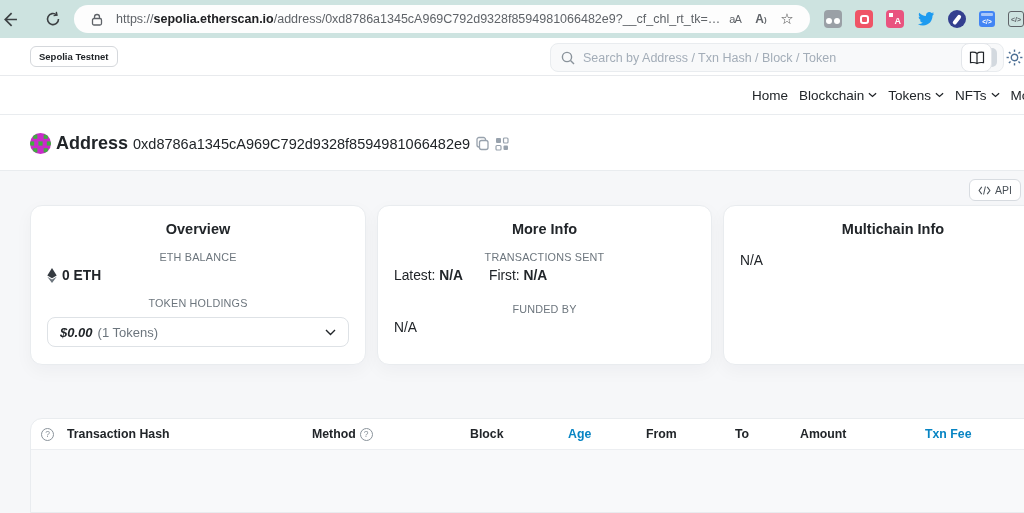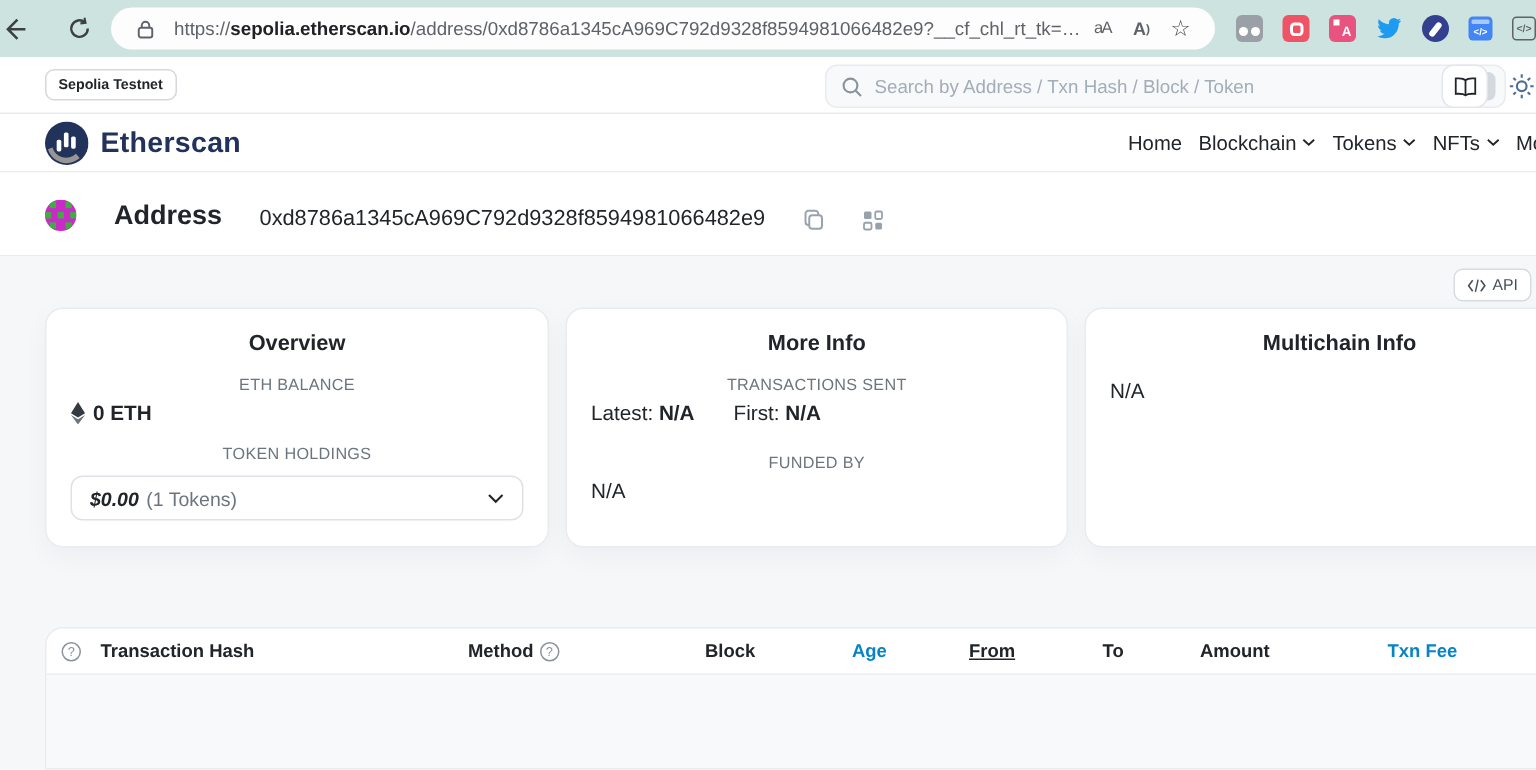--- a/index.html
+++ b/index.html
@@ -60,21 +60,21 @@
   .navbar { position:absolute; top:76px; left:0; width:1024px; height:39px; background:#fff;
     border-bottom:1px solid #e9ecef; }
   .brand { position:absolute; left:30px; top:5px; display:flex; align-items:center; gap:8px; }
   .brand-text { font-size:19px; font-weight:700; color:#21325b; letter-spacing:0.2px; }
   .main-nav { position:absolute; left:752px; top:0; height:38px; display:flex; align-items:center; gap:11px; white-space:nowrap; }
   .nav-item { font-size:13.5px; color:#212529; display:flex; align-items:center; gap:4px; }
 
   
   .hero { position:absolute; top:115px; left:0; width:1024px; height:56px; background:#fff;
     border-bottom:1px solid #e9ecef; }
-  .addr-row { position:absolute; left:30px; top:18px; display:flex; align-items:flex-end; gap:25px; }
+  .addr-row { position:absolute; left:30px; top:18px; display:flex; align-items:center; gap:5px; }
   .addr-type { font-size:18px; font-weight:700; color:#212529; }
   .addr-val { font-size:14.5px; color:#212529; }
   .mini-ico { display:flex; align-items:center; }
 
   
   .content { position:absolute; top:171px; left:0; width:1024px; height:342px; background:#f6f7f9; }
   .api-btn { position:absolute; right:3px; top:8px; background:#fff; border:1px solid #d8dce1;
     border-radius:6px; padding:4px 8px; font-size:10.5px; color:#495057; display:flex;
     align-items:center; gap:4px; font-weight:400; }
 
@@ -102,21 +102,21 @@
   .tab.idle { background:#e9ecef; color:#212529; }
 
   
   .tbl-card { position:absolute; left:30px; top:247px; width:1040px; height:95px; background:#fff;
     border:1px solid #e9ecef; border-radius:12px 12px 0 0; overflow:hidden; }
   .tbl-head { display:flex; align-items:center; height:30px; padding-left:10px;
     font-size:12.3px; font-weight:700; color:#212529; }
   .th { flex:0 0 auto; display:flex; align-items:center; gap:4px; }
   .th.link { color:#0784c3; }
   .w-ico{width:26px;} .w-hash{width:245px;} .w-method{width:158px;} .w-block{width:98px;}
-  .w-age{width:78px;} .w-from{width:89px;text-decoration:underline;} .w-to{width:65px;} .w-amt{width:125px;} .w-fee{width:120px;}
+  .w-age{width:78px;} .w-from{width:89px;} .w-to{width:65px;} .w-amt{width:125px;} .w-fee{width:120px;}
   .tbl-body { height:65px; background:#f8f9fa; border-top:1px solid #eceef1; }
 
   .qmark { width:13px; height:13px; border:1px solid #8a939b; border-radius:50%; color:#8a939b;
     font-size:8.5px; font-weight:400; display:inline-flex; align-items:center; justify-content:center; }
 </style>
 </head>
 <body>
 
 <div class="browser-bar">
   <span class="nav-btn back-btn">
@@ -203,30 +203,20 @@
           <path d="M3.1 3.1 L4.8 4.8"></path>
           <path d="M13.2 13.2 L14.9 14.9"></path>
           <path d="M14.9 3.1 L13.2 4.8"></path>
           <path d="M4.8 13.2 L3.1 14.9"></path>
         </g>
       </svg>
   </span>
 </div>
 
 <div class="navbar">
-  <div class="brand">
-    <svg width="29" height="29" viewBox="0 0 32 32">
-      <circle cx="16" cy="16" r="16" fill="#21325b"></circle>
-      <path d="M2.2 20.5 A14.2 14.2 0 0 0 25.5 26.8 L22.8 23.8 A10.5 10.5 0 0 1 5.5 19.2 Z" fill="#979695"></path>
-      <rect x="8.6" y="13.5" width="3.4" height="8.5" rx="1.2" fill="#fff"></rect>
-      <rect x="13.9" y="8" width="3.4" height="11" rx="1.2" fill="#fff"></rect>
-      <rect x="19.2" y="11" width="3.4" height="9" rx="1.2" fill="#fff"></rect>
-    </svg>
-    <span class="brand-text">Etherscan</span>
-  </div>
   <div class="main-nav">
     <span class="nav-item">
         <span>Home</span>
       </span>
     <span class="nav-item">
         <span>Blockchain</span>
       <svg width="9" height="6" viewBox="0 0 10 6">
           <path d="M1 1 L5 4.6 L9 1" stroke="#212529" stroke-width="1.4" fill="none"></path>
         </svg>
       </span>

